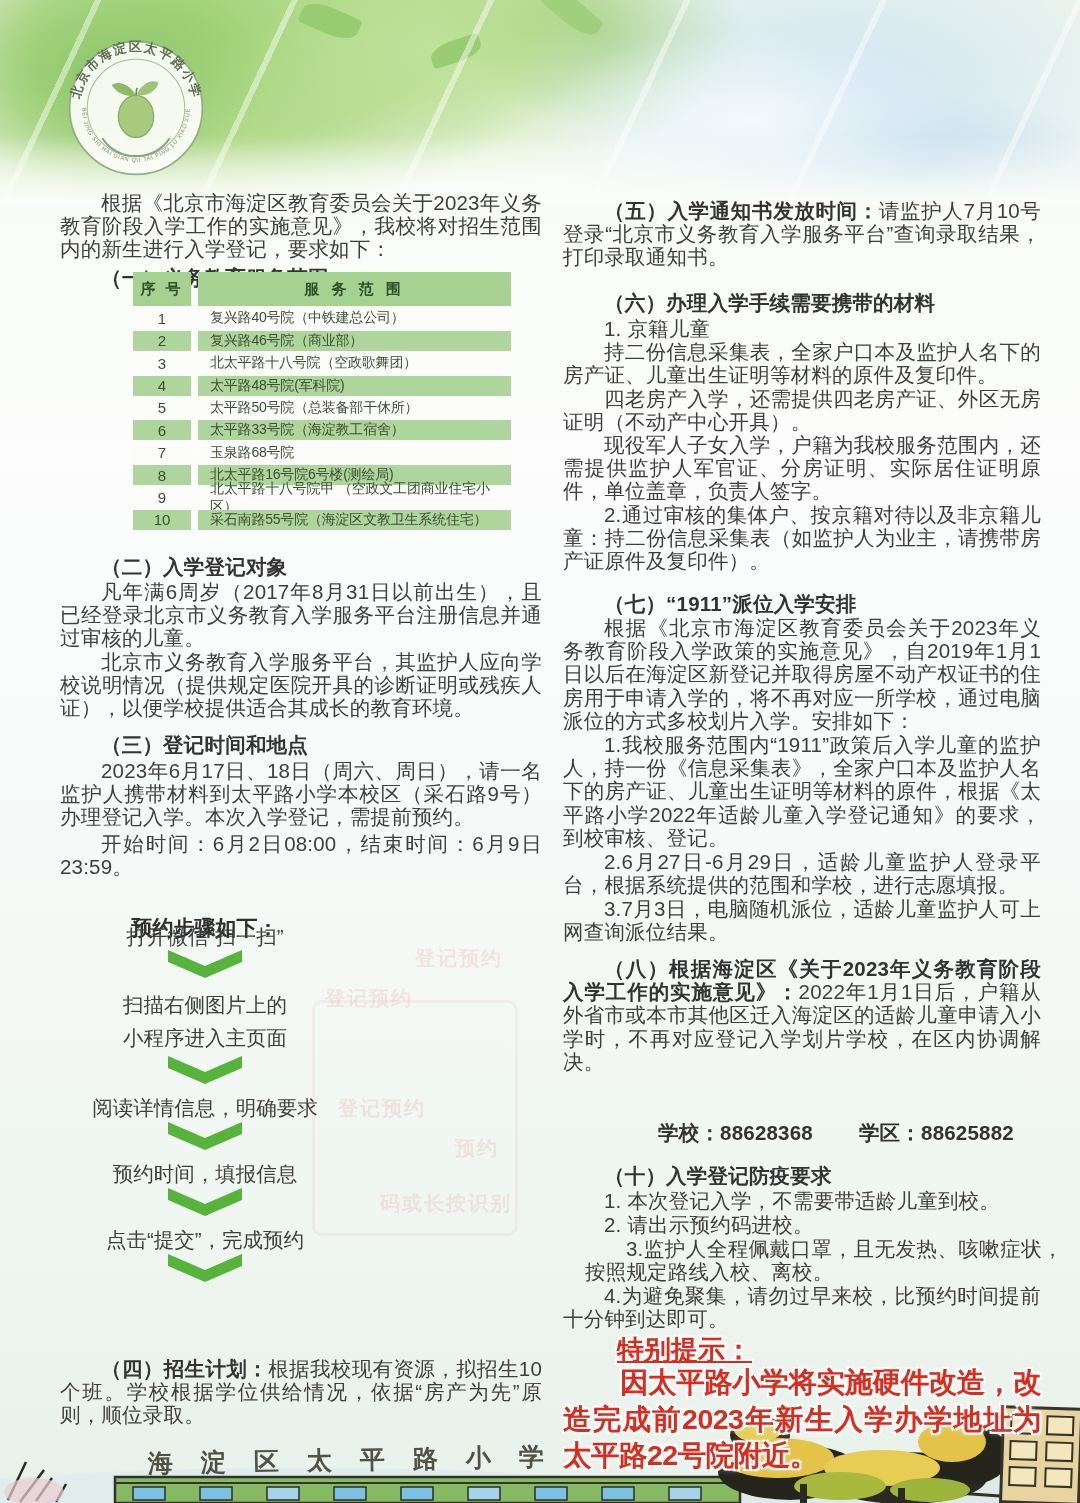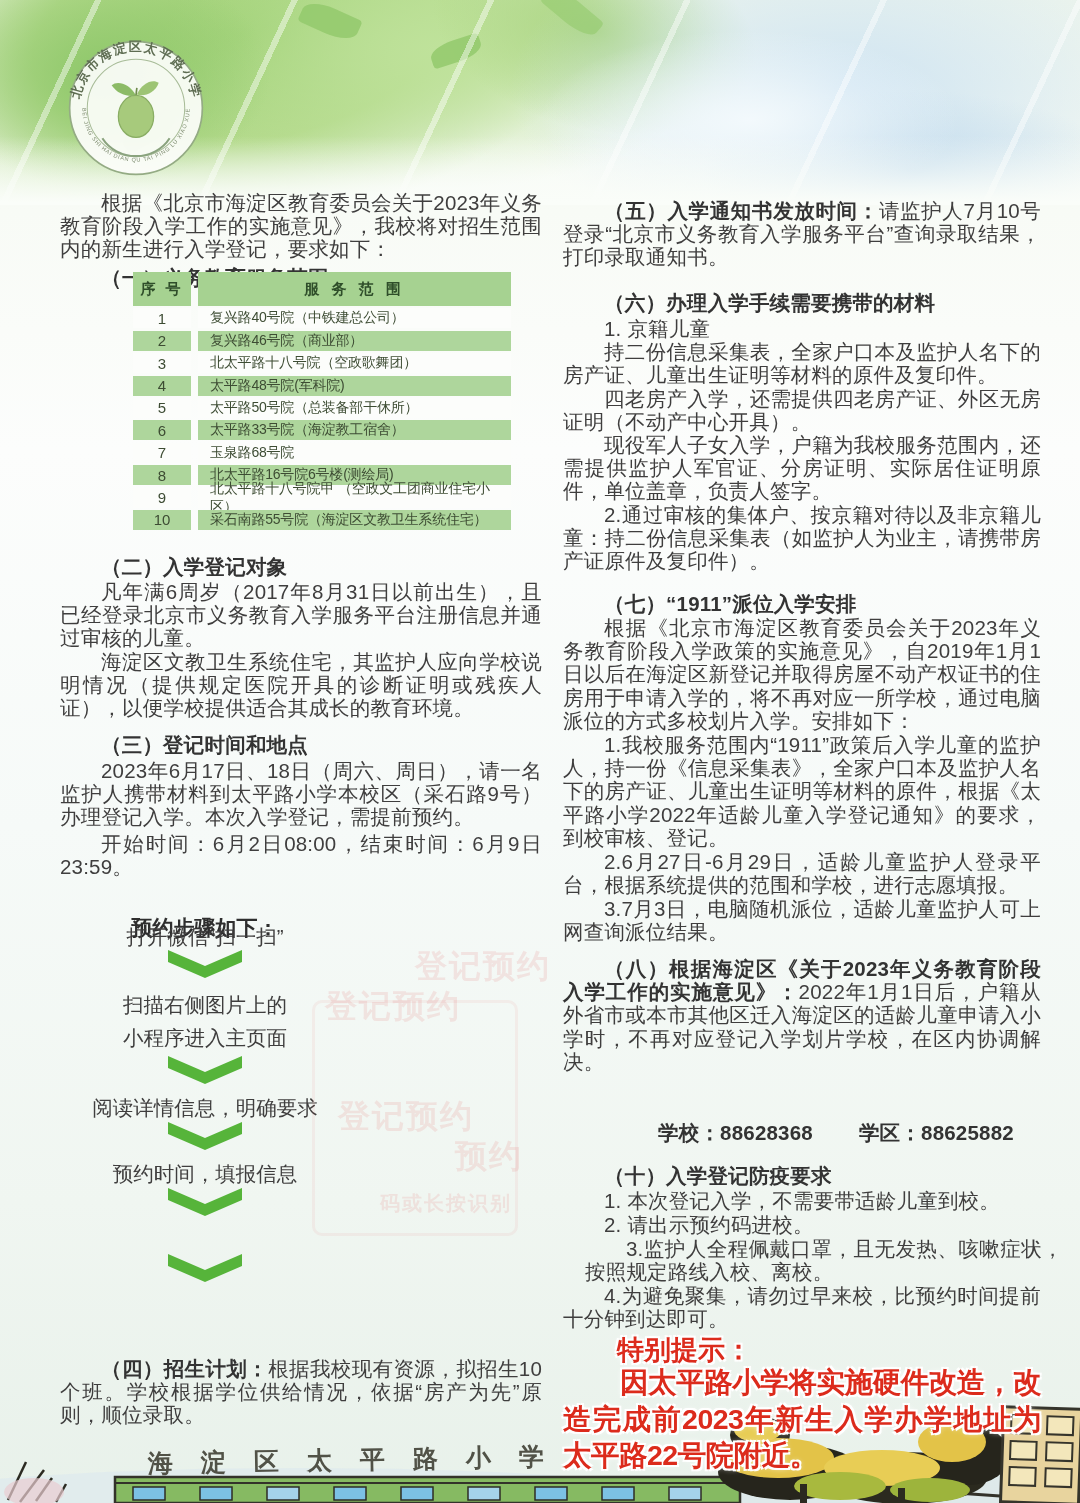--- a/index.html
+++ b/index.html
@@ -47,25 +47,25 @@
   .head .crange{justify-content:center;padding-left:0;letter-spacing:4px;font-size:15px;color:#2f4e2a;}
   .wrow{background:#fcfdfb;}
   
   .flow-el{position:absolute;left:60px;width:290px;text-align:center;color:#3f3e3e;}
   .steps-h{font-weight:bold;font-size:21px;color:#2e2e2e;}
   .step{font-size:20.5px;}
   .step2{line-height:33px;}
   .arrow{position:absolute;left:60px;width:290px;text-align:center;}
   .arrow svg{display:inline-block;}
   
-  .wm{position:absolute;color:rgba(224,96,96,.14);font-weight:bold;font-size:32px;letter-spacing:2px;}
+  .wm{position:absolute;color:rgba(224,96,96,.14);font-weight:bold;font-size:20px;letter-spacing:2px;}
   .wm-rect{position:absolute;left:312px;top:1000px;width:200px;height:230px;border:3px solid rgba(224,96,96,.08);border-radius:10px;}
   
   .notice-h{position:absolute;left:563px;top:1332px;width:478px;font-size:27px;font-weight:bold;color:#dc2b1c;text-indent:2em;
-    text-shadow:-2px -2px 0 #fff,2px -2px 0 #fff,-2px 2px 0 #fff,2px 2px 0 #fff,0 0 6px #fff;}
+    text-shadow:-2px -2px 0 #fff,2px -2px 0 #fff,-2px 2px 0 #fff,2px 2px 0 #fff,0 0 6px #fff;text-decoration:underline;}
   .notice-t{position:absolute;left:563px;top:1364px;width:478px;font-size:28.5px;line-height:36.5px;font-weight:bold;
     color:#dc2b1c;text-align:justify;text-indent:2em;letter-spacing:-.5px;
     text-shadow:-2px -2px 0 #fff,2px -2px 0 #fff,-2px 2px 0 #fff,2px 2px 0 #fff,0 0 6px #fff;z-index:6;}
   .illus{position:absolute;left:0;top:1400px;width:1080px;height:103px;z-index:2;}
   .phone-gap{display:inline-block;width:46px;}
 </style>
 </head>
 <body>
 
 <div class="poster">
@@ -156,21 +156,21 @@
       <div class="crange wrow">北太平路十八号院甲 （空政文工团商业住宅小区）</div>
     </div>
     <div class="trow">
       <div class="cno g">10</div>
       <div class="crange g">采石南路55号院（海淀区文教卫生系统住宅）</div>
     </div>
   </div>
 
   <p class="p ind h" style="top:534px;">（二）入学登记对象</p>
   <p class="p ind" style="top:559px;">凡年满6周岁（2017年8月31日以前出生），且已经登录北京市义务教育入学服务平台注册信息并通过审核的儿童。</p>
-  <p class="p ind" style="top:629px;">海淀区文教卫生系统住宅，其监护人应向学校说明情况（提供规定医院开具的诊断证明或残疾人证），以便学校提供适合其成长的教育环境。</p>
+  <p class="p ind" style="top:629px;">北京市义务教育入学服务平台，其监护人应向学校说明情况（提供规定医院开具的诊断证明或残疾人证），以便学校提供适合其成长的教育环境。</p>
 
   <p class="p ind h" style="top:712px;">（三）登记时间和地点</p>
   <p class="p ind" style="top:738px;">2023年6月17日、18日（周六、周日），请一名监护人携带材料到太平路小学本校区（采石路9号）办理登记入学。本次入学登记，需提前预约。</p>
   <p class="p ind" style="top:811px;">开始时间：6月2日08:00，结束时间：6月9日23:59。</p>
 
   <div class="flow-el steps-h" style="top:878px;margin-top:36px;">预约步骤如下：</div>
   <div class="flow-el step" style="top:923px;">打开微信“扫一扫”</div>
   <div class="arrow" style="top:950px;">
     <svg width="74" height="28" viewBox="0 0 74 28">
         <polygon points="0,0 37,16 74,0 74,12 37,28 0,12" fill="#56b43a"></polygon>
@@ -190,20 +190,21 @@
     <svg width="74" height="28" viewBox="0 0 74 28">
         <polygon points="0,0 37,16 74,0 74,12 37,28 0,12" fill="#56b43a"></polygon>
       </svg>
   </div>
   <div class="flow-el step" style="top:1160px;">预约时间，填报信息</div>
   <div class="arrow" style="top:1188px;">
     <svg width="74" height="28" viewBox="0 0 74 28">
         <polygon points="0,0 37,16 74,0 74,12 37,28 0,12" fill="#56b43a"></polygon>
       </svg>
   </div>
+  <div class="flow-el step" style="top:1226px;">点击“提交”，完成预约</div>
   <div class="arrow" style="top:1254px;">
     <svg width="74" height="28" viewBox="0 0 74 28">
         <polygon points="0,0 37,16 74,0 74,12 37,28 0,12" fill="#56b43a"></polygon>
       </svg>
   </div>
 
   <p class="p ind" style="top:1336px;"><b class="b">（四）招生计划：</b><span>根据我校现有资源，拟招生10个班。学校根据学位供给情况，依据“房产为先”原则，顺位录取。</span></p>
 
   <p class="p pr ind" style="top:178px;"><b class="b">（五）入学通知书发放时间：</b><span>请监护人7月10号登录“北京市义务教育入学服务平台”查询录取结果，打印录取通知书。</span></p>
 

